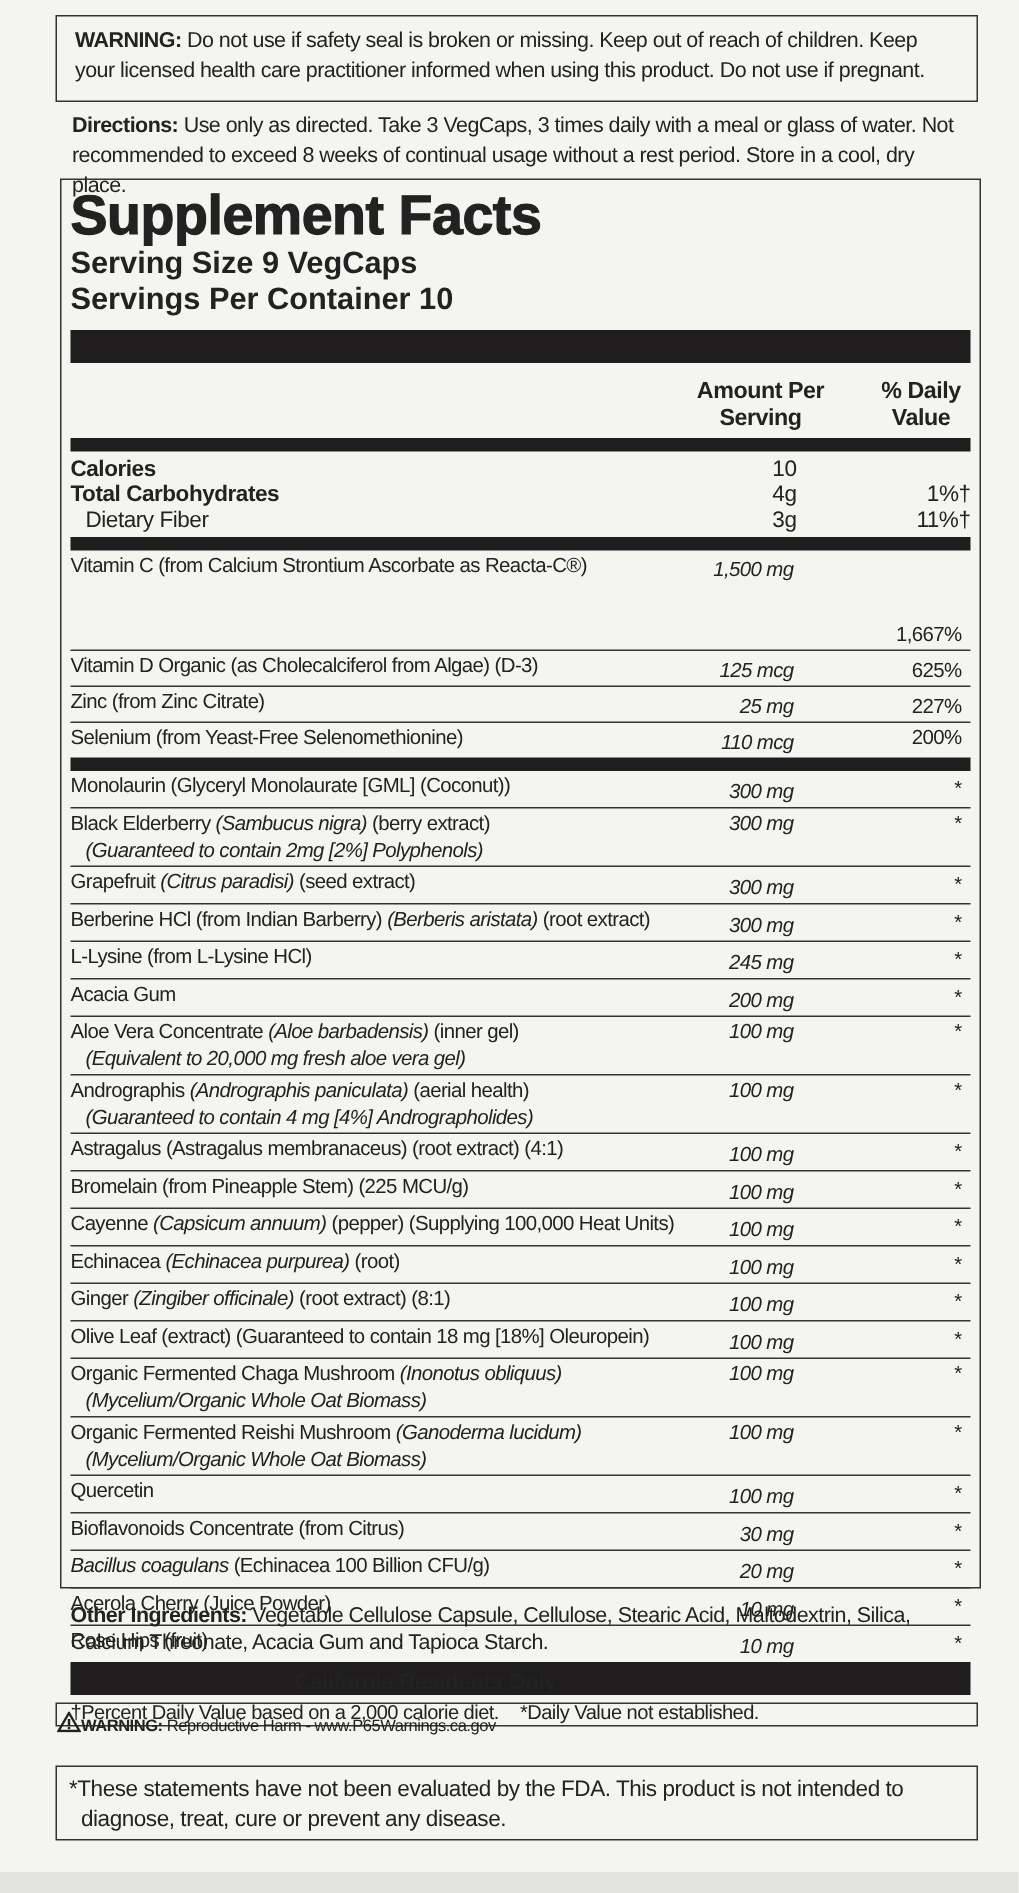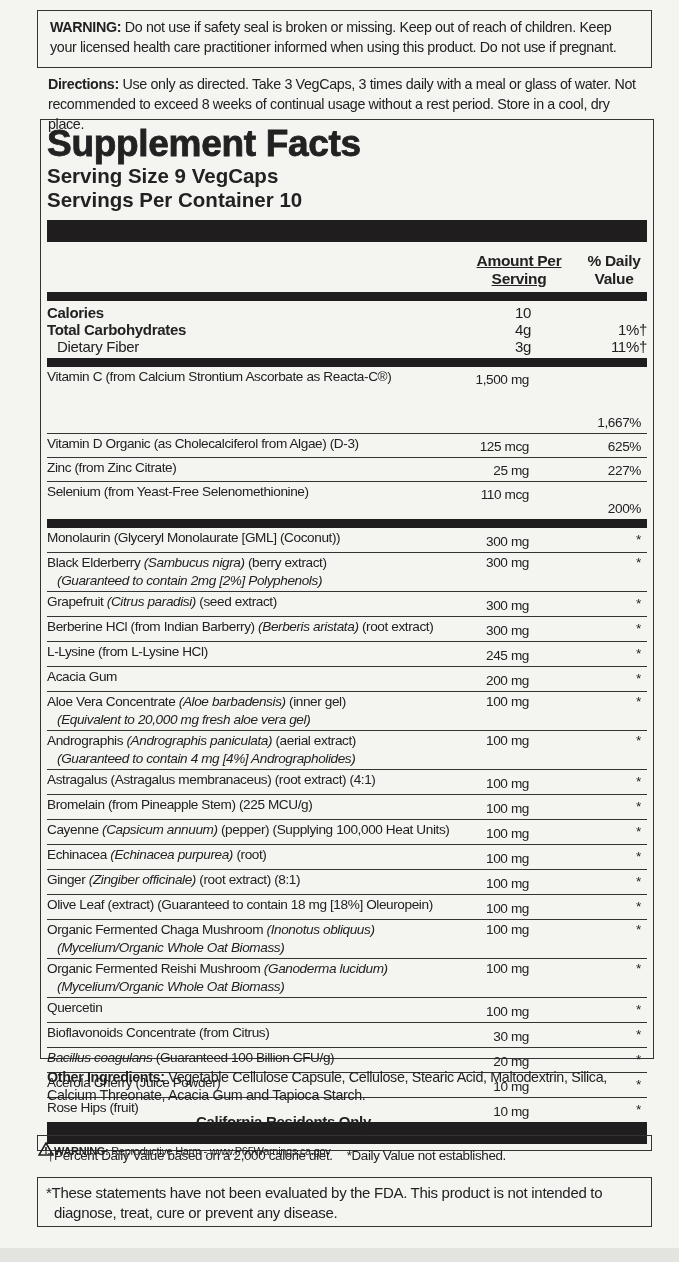--- a/index.html
+++ b/index.html
@@ -6,34 +6,34 @@
   body{width:679px;height:1262px;background:#f4f5f1;color:#222;font-family:"Liberation Sans",sans-serif;position:relative;overflow:hidden;}
   .box{position:absolute;border:1.5px solid #333;box-sizing:border-box;}
   .warn-box{left:37px;top:10px;width:615px;height:58px;padding:6px 12px;font-size:14.3px;line-height:20px;letter-spacing:-0.35px;}
   .directions{position:absolute;left:48px;top:74px;width:600px;font-size:14.3px;line-height:20px;letter-spacing:-0.35px;}
   b{font-weight:bold;}
   .facts{left:40px;top:119px;width:614px;height:940px;padding:0 6px 0 6px;}
   .title{font-family:"Liberation Sans",sans-serif;font-weight:900;font-size:37px;letter-spacing:-0.3px;margin-top:4px;line-height:40px;-webkit-text-stroke:0.8px #222;}
   .serv{font-weight:bold;font-size:20.5px;line-height:24px;}
   .bar-thick{height:22px;background:#1f1d1d;margin-top:8px;}
   .hdr{display:flex;justify-content:flex-end;font-weight:bold;font-size:15.5px;line-height:18px;text-align:center;padding:10px 0 4px;letter-spacing:-0.3px;}
-  .hdr .c1{width:100px;margin-right:12px;text-decoration:underline;}
+  .hdr .c1{width:100px;margin-right:24px;}
   .hdr .c2{width:66px;}
   .bar-mid{height:9px;background:#1f1d1d;}
   .macros{padding:3px 0 3px;font-size:15px;line-height:17px;letter-spacing:-0.3px;}
   .mrow{display:flex;}
   .mrow .n{flex:1;}
   .mrow .a{width:100px;text-align:right;padding-right:40px;box-sizing:border-box;margin-right:10px;}
   .mrow .d{width:66px;text-align:right;}
   .mrow.bold .n{font-weight:bold;}
   .mrow.ind .n{padding-left:10px;}
   .rows .r{display:flex;border-bottom:1.3px solid #333;font-size:13.6px;line-height:18px;letter-spacing:-0.4px;padding:1px 0;}
   .rows .r:last-child{border-bottom:none;}
   .rows .r .n{flex:1;}
-  .rows .r .a{width:100px;text-align:right;padding-right:42px;box-sizing:border-box;margin-right:10px;padding-top:4px;}
+  .rows .r .a{width:100px;text-align:right;padding-right:42px;box-sizing:border-box;margin-right:10px;padding-top:4px;font-style:italic;}
   .rows .r .d{width:60px;text-align:right;padding-right:6px;padding-top:2px;}
   .rows .r.top .a{padding-top:0;}
   .rows .r.top .d{padding-top:0;}
   .rows .r .sub{padding-left:10px;display:block;font-style:italic;}
   i{font-style:italic;}
   .bar-end{height:22px;background:#1f1d1d;}
   .foot{font-size:13.4px;line-height:18px;padding-top:3px;letter-spacing:-0.35px;}
   .foot span+span{margin-left:14px;}
   .other{position:absolute;left:47px;top:1068px;width:600px;font-size:14.3px;line-height:18px;letter-spacing:-0.35px;}
   .ca{position:absolute;left:0;width:567px;top:1113px;text-align:center;font-weight:bold;font-size:15px;letter-spacing:-0.3px;}
@@ -102,21 +102,21 @@
         <div class="d" style="padding-top: 3px;">625%</div>
       </div>
       <div class="r">
         <div class="n">Zinc (from Zinc Citrate)</div>
         <div class="a" style="padding-top: 3px;">25 mg</div>
         <div class="d" style="padding-top: 3px;">227%</div>
       </div>
       <div class="r">
         <div class="n">Selenium (from Yeast-Free Selenomethionine)</div>
         <div class="a" style="padding-top: 3px;">110 mcg</div>
-        <div class="d" style="padding-top: 17px;">200%</div>
+        <div class="d" style="padding-top: 0;">200%</div>
       </div>
     </div>
   <div class="bar-mid"></div>
 
   <div class="rows" id="ingredients">
       <div class="r">
         <div class="n"><span><span>Monolaurin (Glyceryl Monolaurate [GML] (Coconut))</span><i></i><span></span></span></div>
         <div class="a">300 mg</div>
         <div class="d">*</div>
       </div>
@@ -144,21 +144,21 @@
         <div class="n"><span><span>Acacia Gum</span><i></i><span></span></span></div>
         <div class="a">200 mg</div>
         <div class="d">*</div>
       </div>
       <div class="r top">
         <div class="n"><span><span>Aloe Vera Concentrate </span><i>(Aloe barbadensis)</i><span> (inner gel)</span></span><span class="sub">(Equivalent to 20,000 mg fresh aloe vera gel)</span></div>
         <div class="a">100 mg</div>
         <div class="d">*</div>
       </div>
       <div class="r top">
-        <div class="n"><span><span>Andrographis </span><i>(Andrographis paniculata)</i><span> (aerial extract)</span></span><span class="sub">(Guaranteed to contain 4 mg [4%] Andrographolides)</span></div>
+        <div class="n"><span><span>Andrographis </span><i>(Andrographis paniculata)</i><span> (aerial health)</span></span><span class="sub">(Guaranteed to contain 4 mg [4%] Andrographolides)</span></div>
         <div class="a">100 mg</div>
         <div class="d">*</div>
       </div>
       <div class="r">
         <div class="n"><span><span>Astragalus (Astragalus membranaceus) (root extract) (4:1)</span><i></i><span></span></span></div>
         <div class="a">100 mg</div>
         <div class="d">*</div>
       </div>
       <div class="r">
         <div class="n"><span><span>Bromelain (from Pineapple Stem) (225 MCU/g)</span><i></i><span></span></span></div>
@@ -199,21 +199,21 @@
         <div class="n"><span><span>Quercetin</span><i></i><span></span></span></div>
         <div class="a">100 mg</div>
         <div class="d">*</div>
       </div>
       <div class="r">
         <div class="n"><span><span>Bioflavonoids Concentrate (from Citrus)</span><i></i><span></span></span></div>
         <div class="a">30 mg</div>
         <div class="d">*</div>
       </div>
       <div class="r">
-        <div class="n"><span><span></span><i>Bacillus coagulans</i><span> (Guaranteed 100 Billion CFU/g)</span></span></div>
+        <div class="n"><span><span></span><i>Bacillus coagulans</i><span> (Echinacea 100 Billion CFU/g)</span></span></div>
         <div class="a">20 mg</div>
         <div class="d">*</div>
       </div>
       <div class="r">
         <div class="n"><span><span>Acerola Cherry (Juice Powder)</span><i></i><span></span></span></div>
         <div class="a">10 mg</div>
         <div class="d">*</div>
       </div>
       <div class="r">
         <div class="n"><span><span>Rose Hips (fruit)</span><i></i><span></span></span></div>

